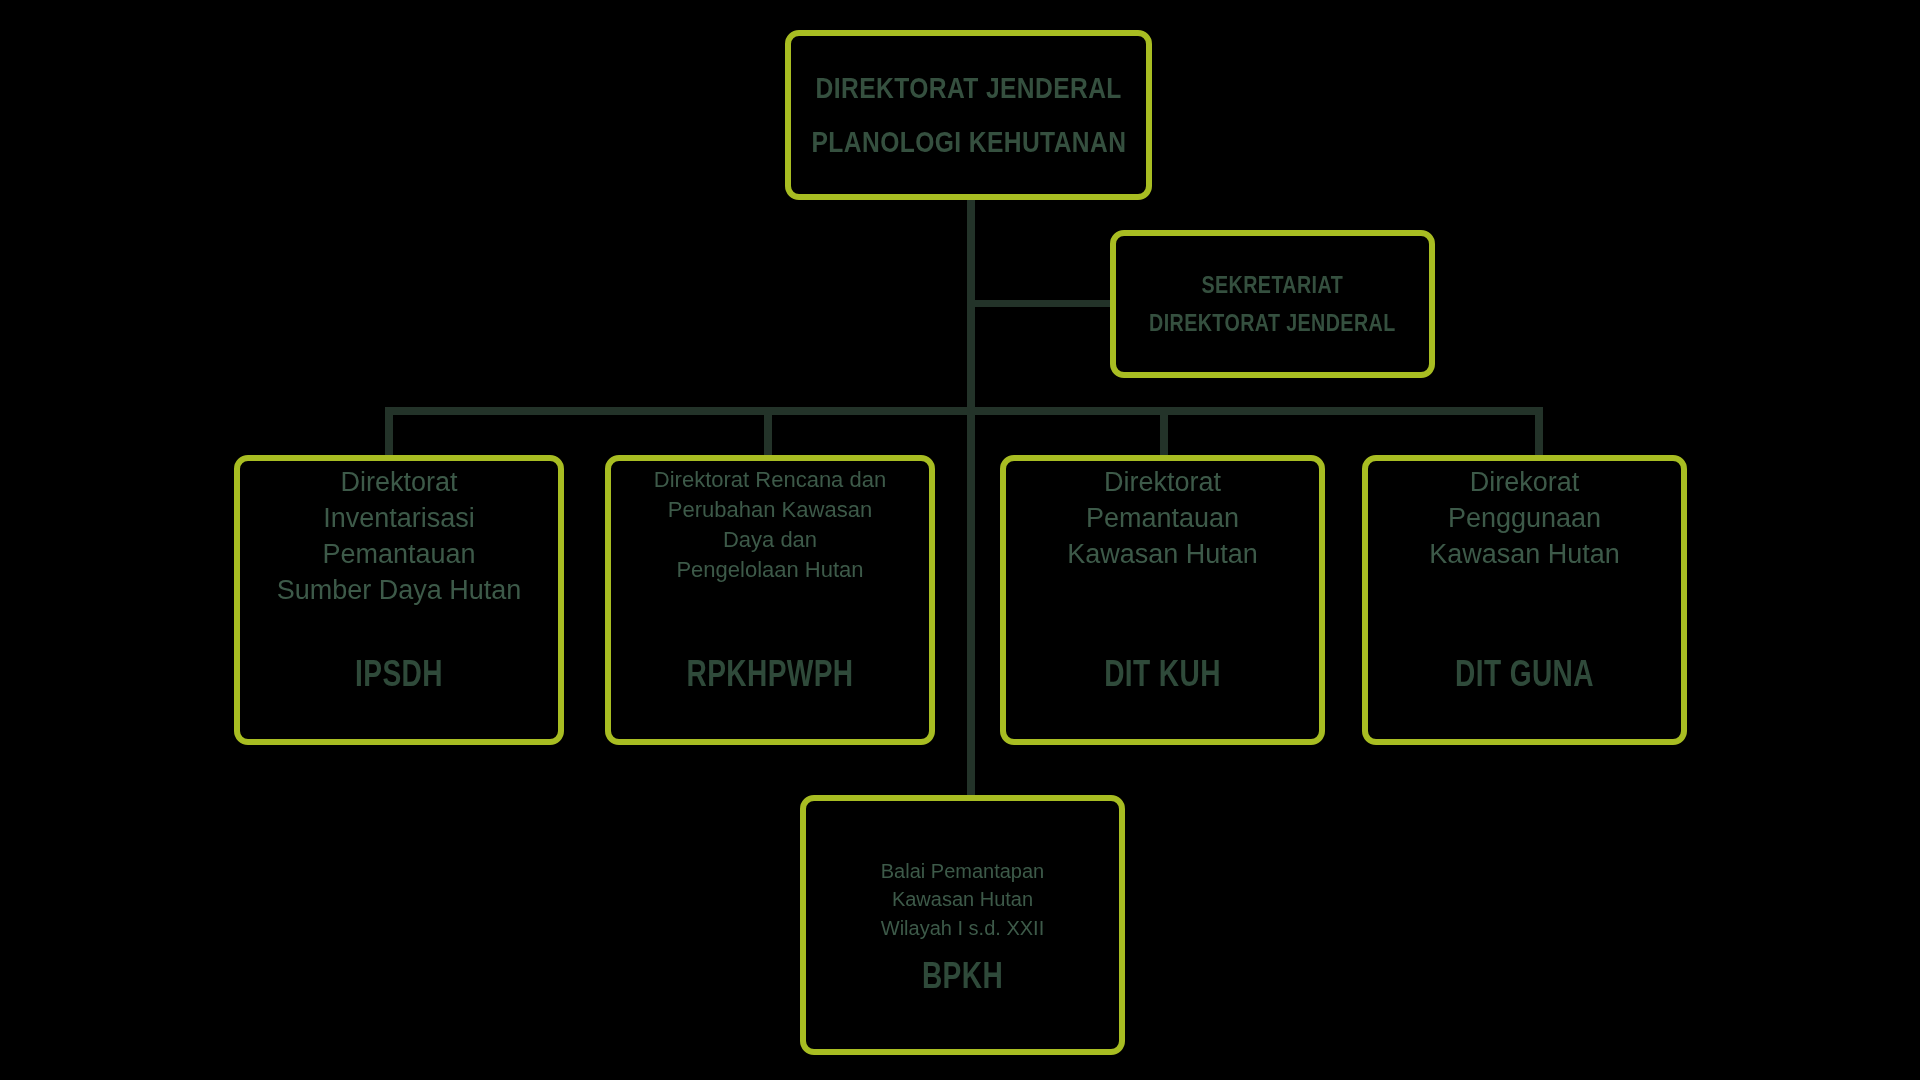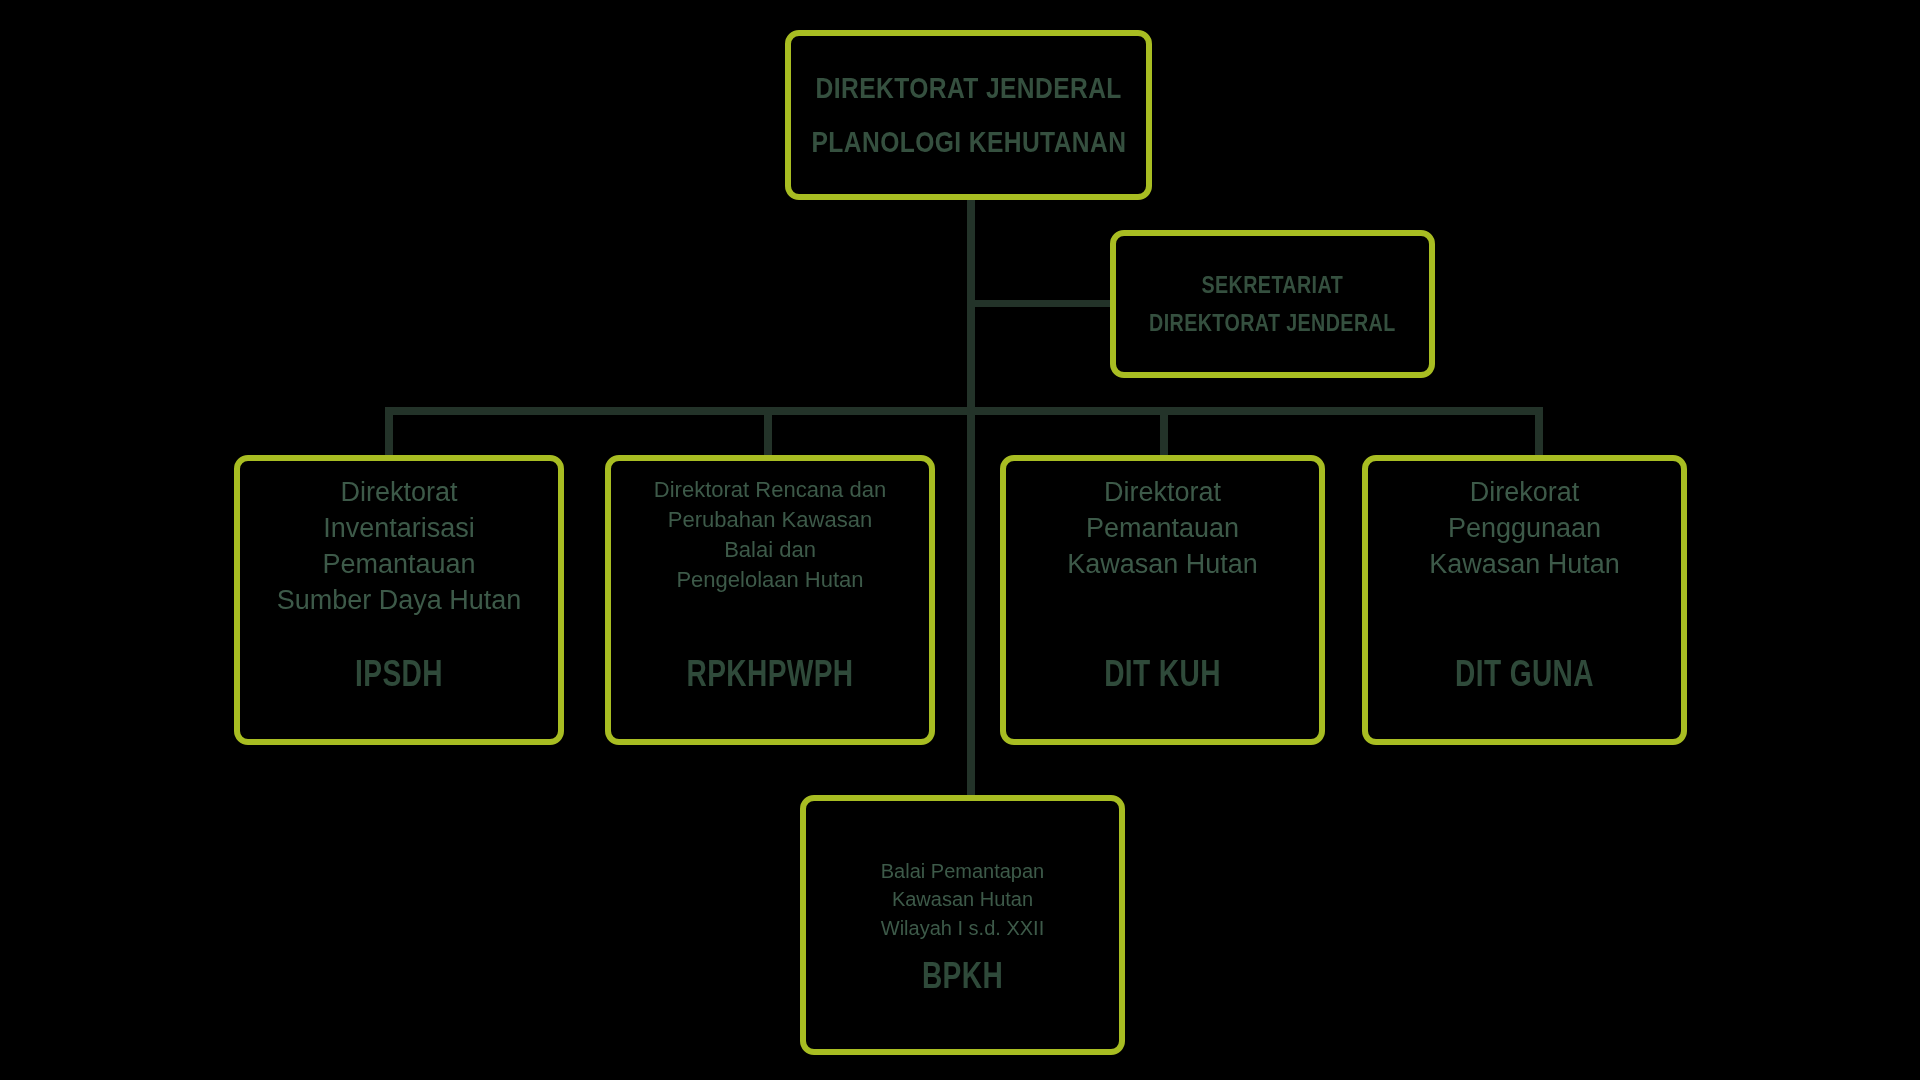--- a/index.html
+++ b/index.html
@@ -70,21 +70,21 @@
     left: 1110px; top: 230px;
     width: 325px; height: 148px;
     gap: 10px;
   }
   #node-sekretariat .node-title { font-size: 24px; }
 
   
   .node-dir {
     top: 455px;
     height: 290px;
-    padding: 14px 10px 10px;
+    padding: 4px 10px 10px;
     justify-content: flex-start;
   }
   .node-dir .node-body {
     width: 100%;
   }
   .node-dir .node-acronym {
     position: absolute;
     left: 0; right: 0;
     bottom: 44px;
   }
@@ -180,21 +180,21 @@
         <div>Pemantauan</div>
         <div>Sumber Daya Hutan</div>
       </div>
     <div class="node-acronym">IPSDH</div>
   </div>
 
   <div class="node node-dir" id="node-rpkhpwph">
     <div class="node-body">
         <div>Direktorat Rencana dan</div>
         <div>Perubahan Kawasan</div>
-        <div>Balai dan</div>
+        <div>Daya dan</div>
         <div>Pengelolaan Hutan</div>
       </div>
     <div class="node-acronym">RPKHPWPH</div>
   </div>
 
   <div class="node node-dir" id="node-ditkuh">
     <div class="node-body">
         <div>Direktorat</div>
         <div>Pemantauan</div>
         <div>Kawasan Hutan</div>

